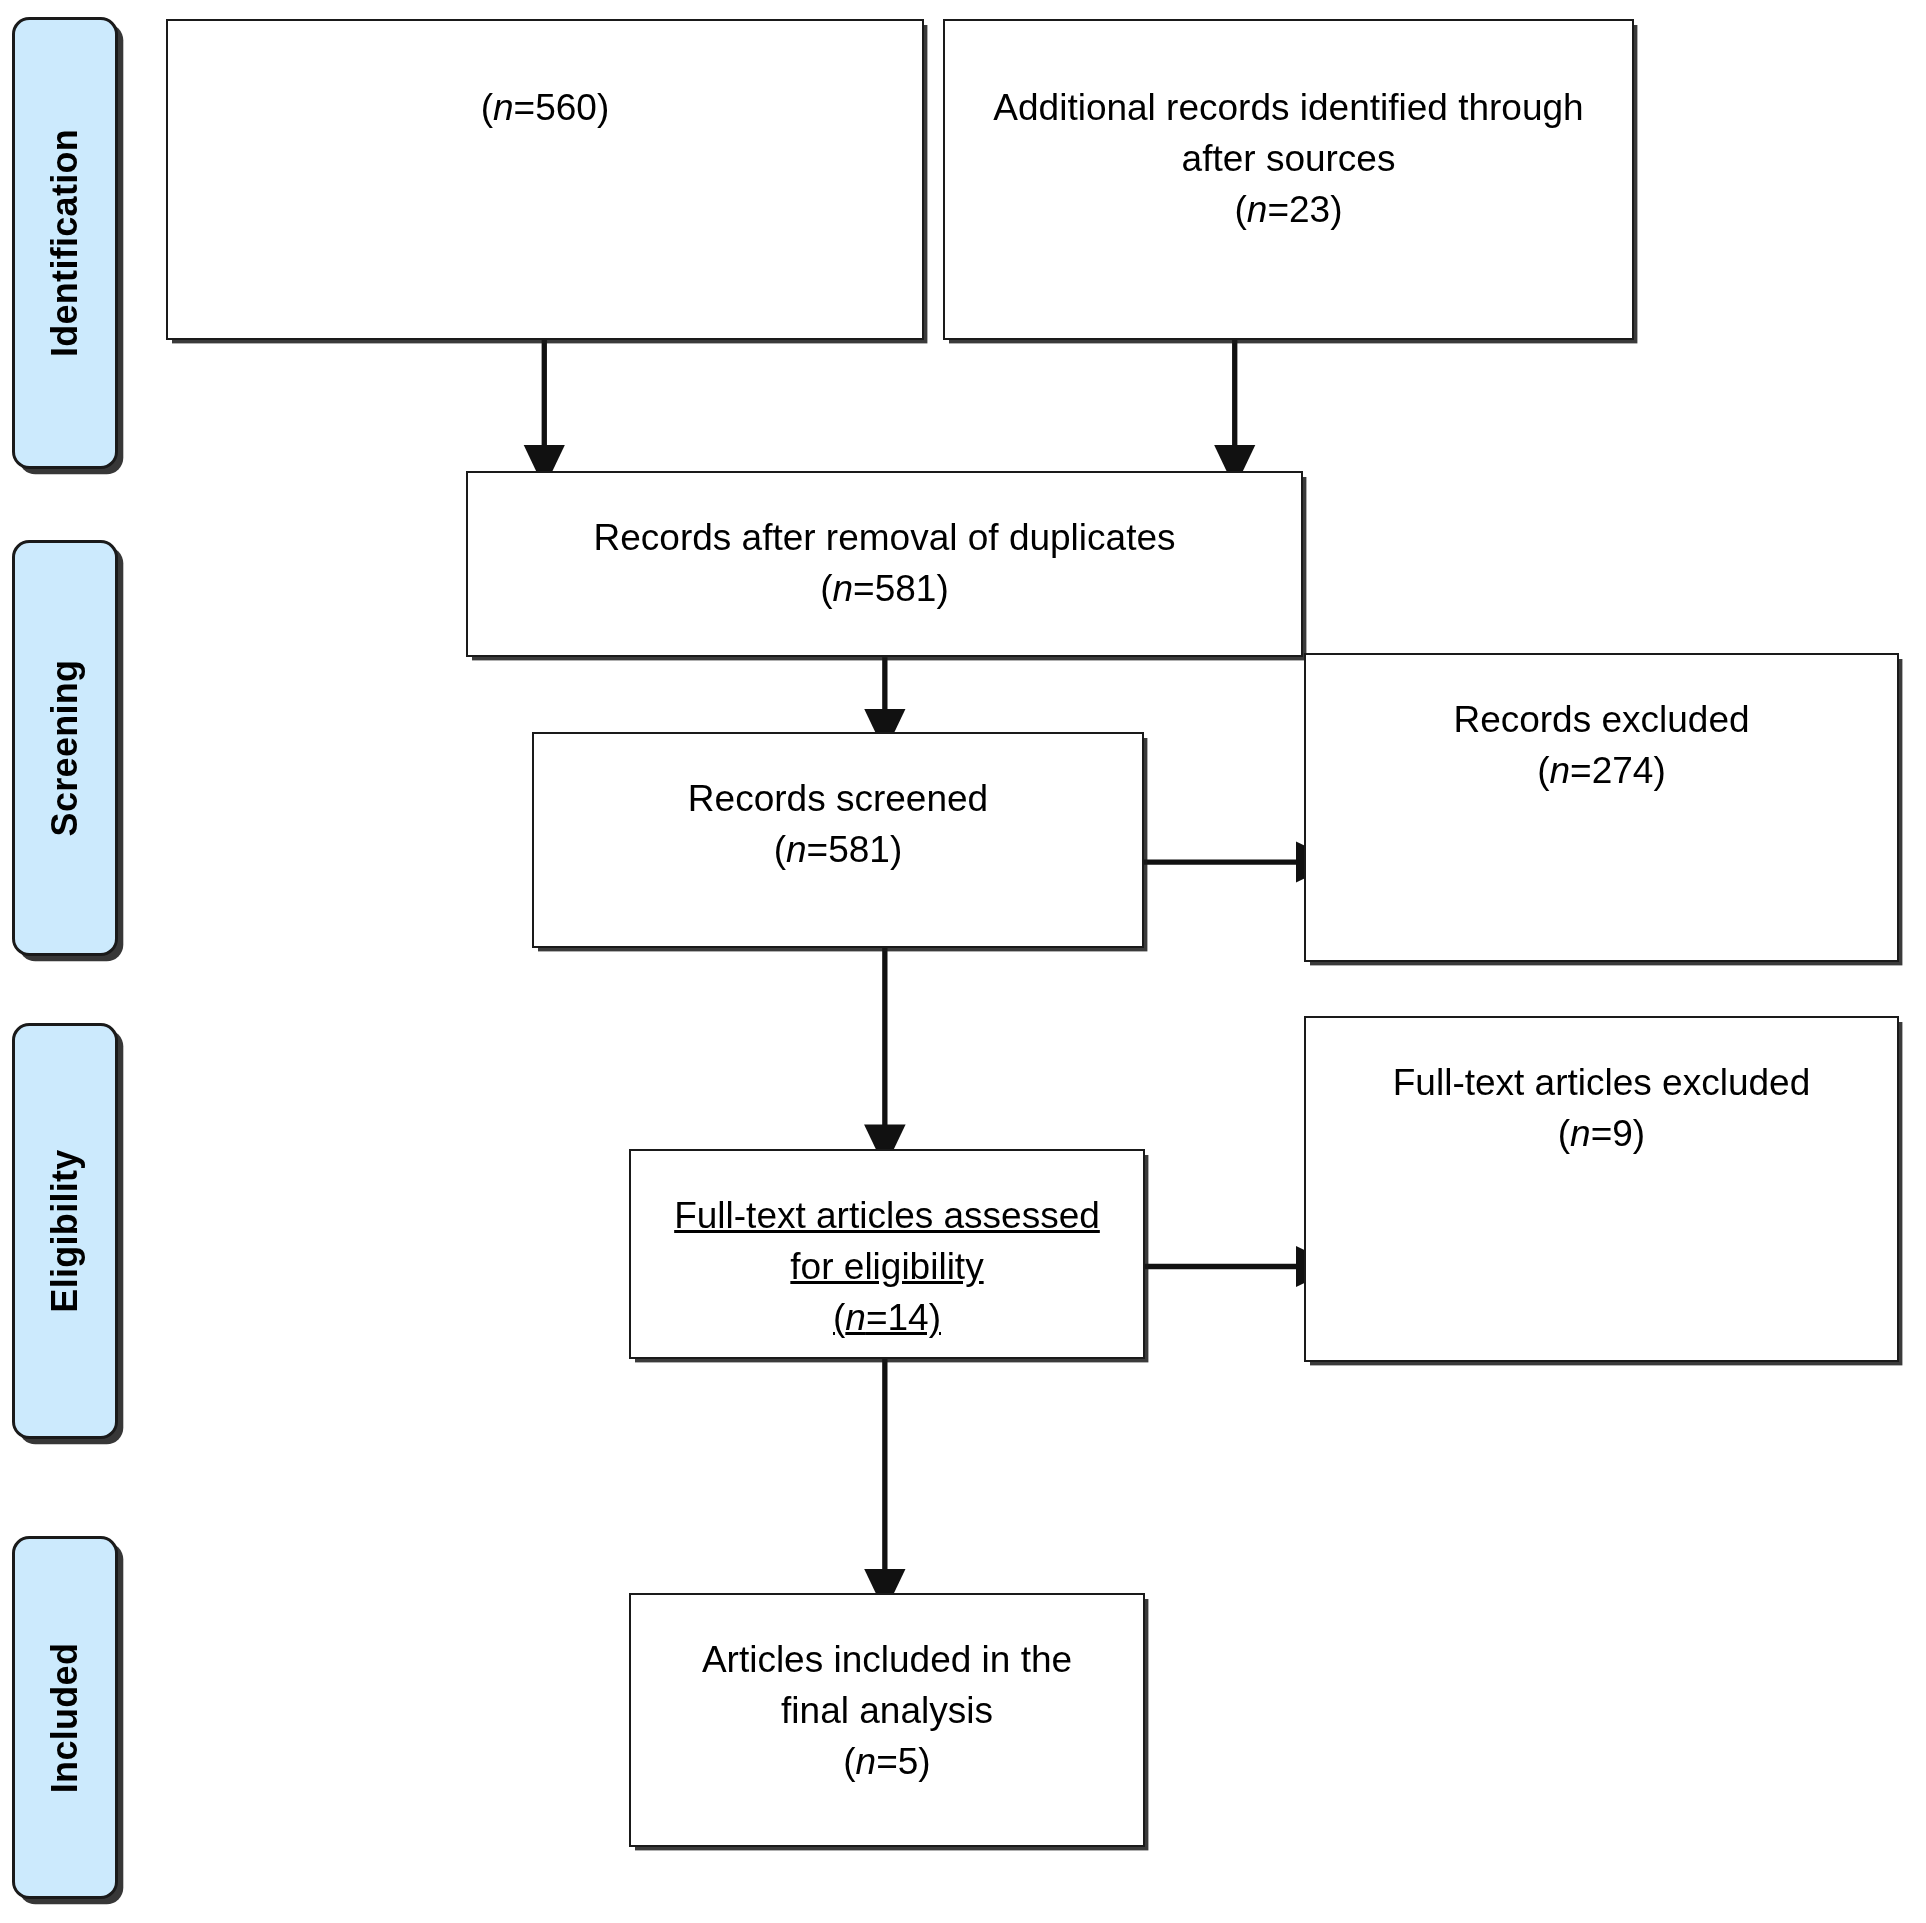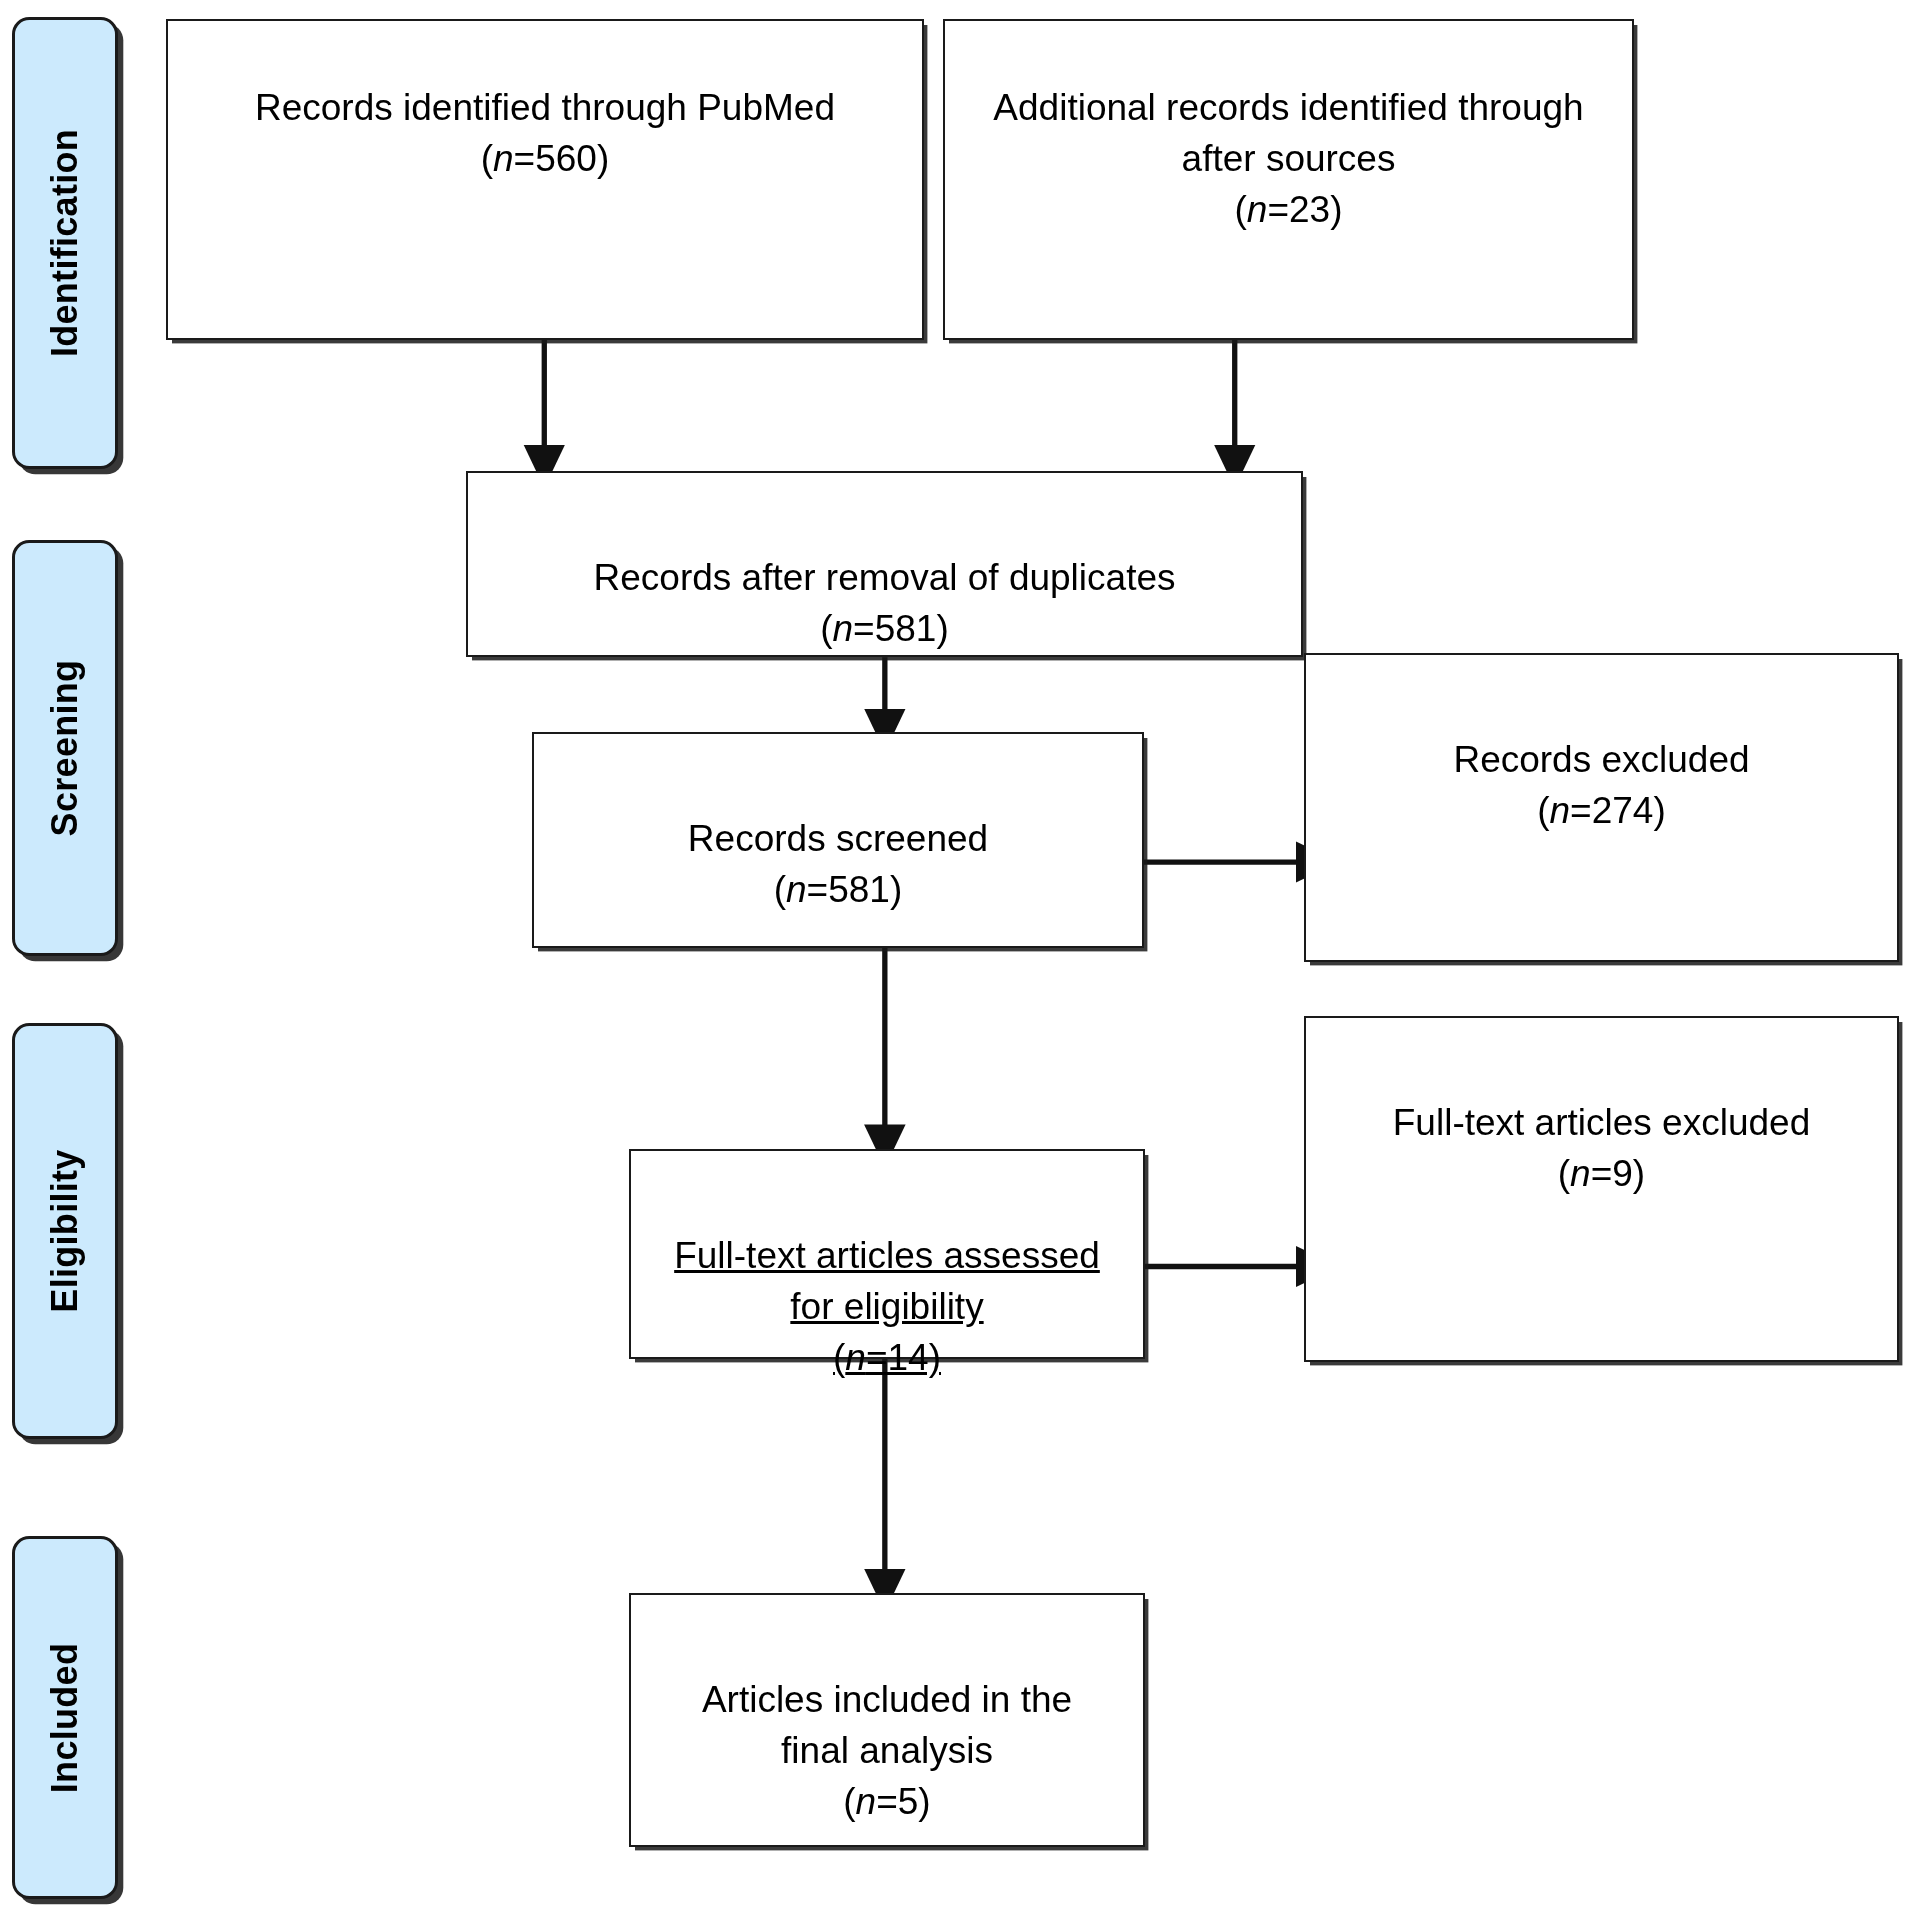--- a/index.html
+++ b/index.html
@@ -48,21 +48,21 @@
   }
   .flow-box .box-text {
     text-align: center;
     font-size: 37px;
     line-height: 1.38;
     color: #000000;
     padding: 0 18.6px;
     box-sizing: border-box;
     width: 100%;
   }
-  .flow-box.pad-top-sm .box-text { padding-top: 39px; margin-top: 40px; }
+  .flow-box.pad-top-sm .box-text { padding-top: 39px; }
   .flow-box.pad-top-md .box-text { padding-top: 61px; }
   .flow-box .nline { display: block; }
   .flow-box .nline i { font-style: italic; }
   
   .conn-svg {
     position: absolute;
     left: 0;
     top: 0;
     width: 1926px;
     height: 1923px;
@@ -121,21 +121,20 @@
       <line x1="1716" y1="1904" x2="1957" y2="1904" stroke="#111111" stroke-width="8" marker-end="url(#ah)"></line>
     </g>
 
     <g>
       <line x1="1330" y1="2038" x2="1330" y2="2368" stroke="#111111" stroke-width="8" marker-end="url(#ah)"></line>
     </g>
   </svg>
 
   <div class="flow-box pad-top-md" style="left:166px; top:18.6px; width:758px; height:321px;">
     <div class="box-text">
-      <span class="nline">Records identified through PubMed</span>
       <span class="nline"><span>(</span><i>n</i><span>=560)</span></span>
     </div>
   </div>
 
   <div class="flow-box pad-top-md" style="left:943px; top:18.6px; width:691px; height:321px;">
     <div class="box-text">
       <span class="nline">Additional records identified through</span>
       <span class="nline">after sources</span>
       <span class="nline"><span>(</span><i>n</i><span>=23)</span></span>
     </div>

